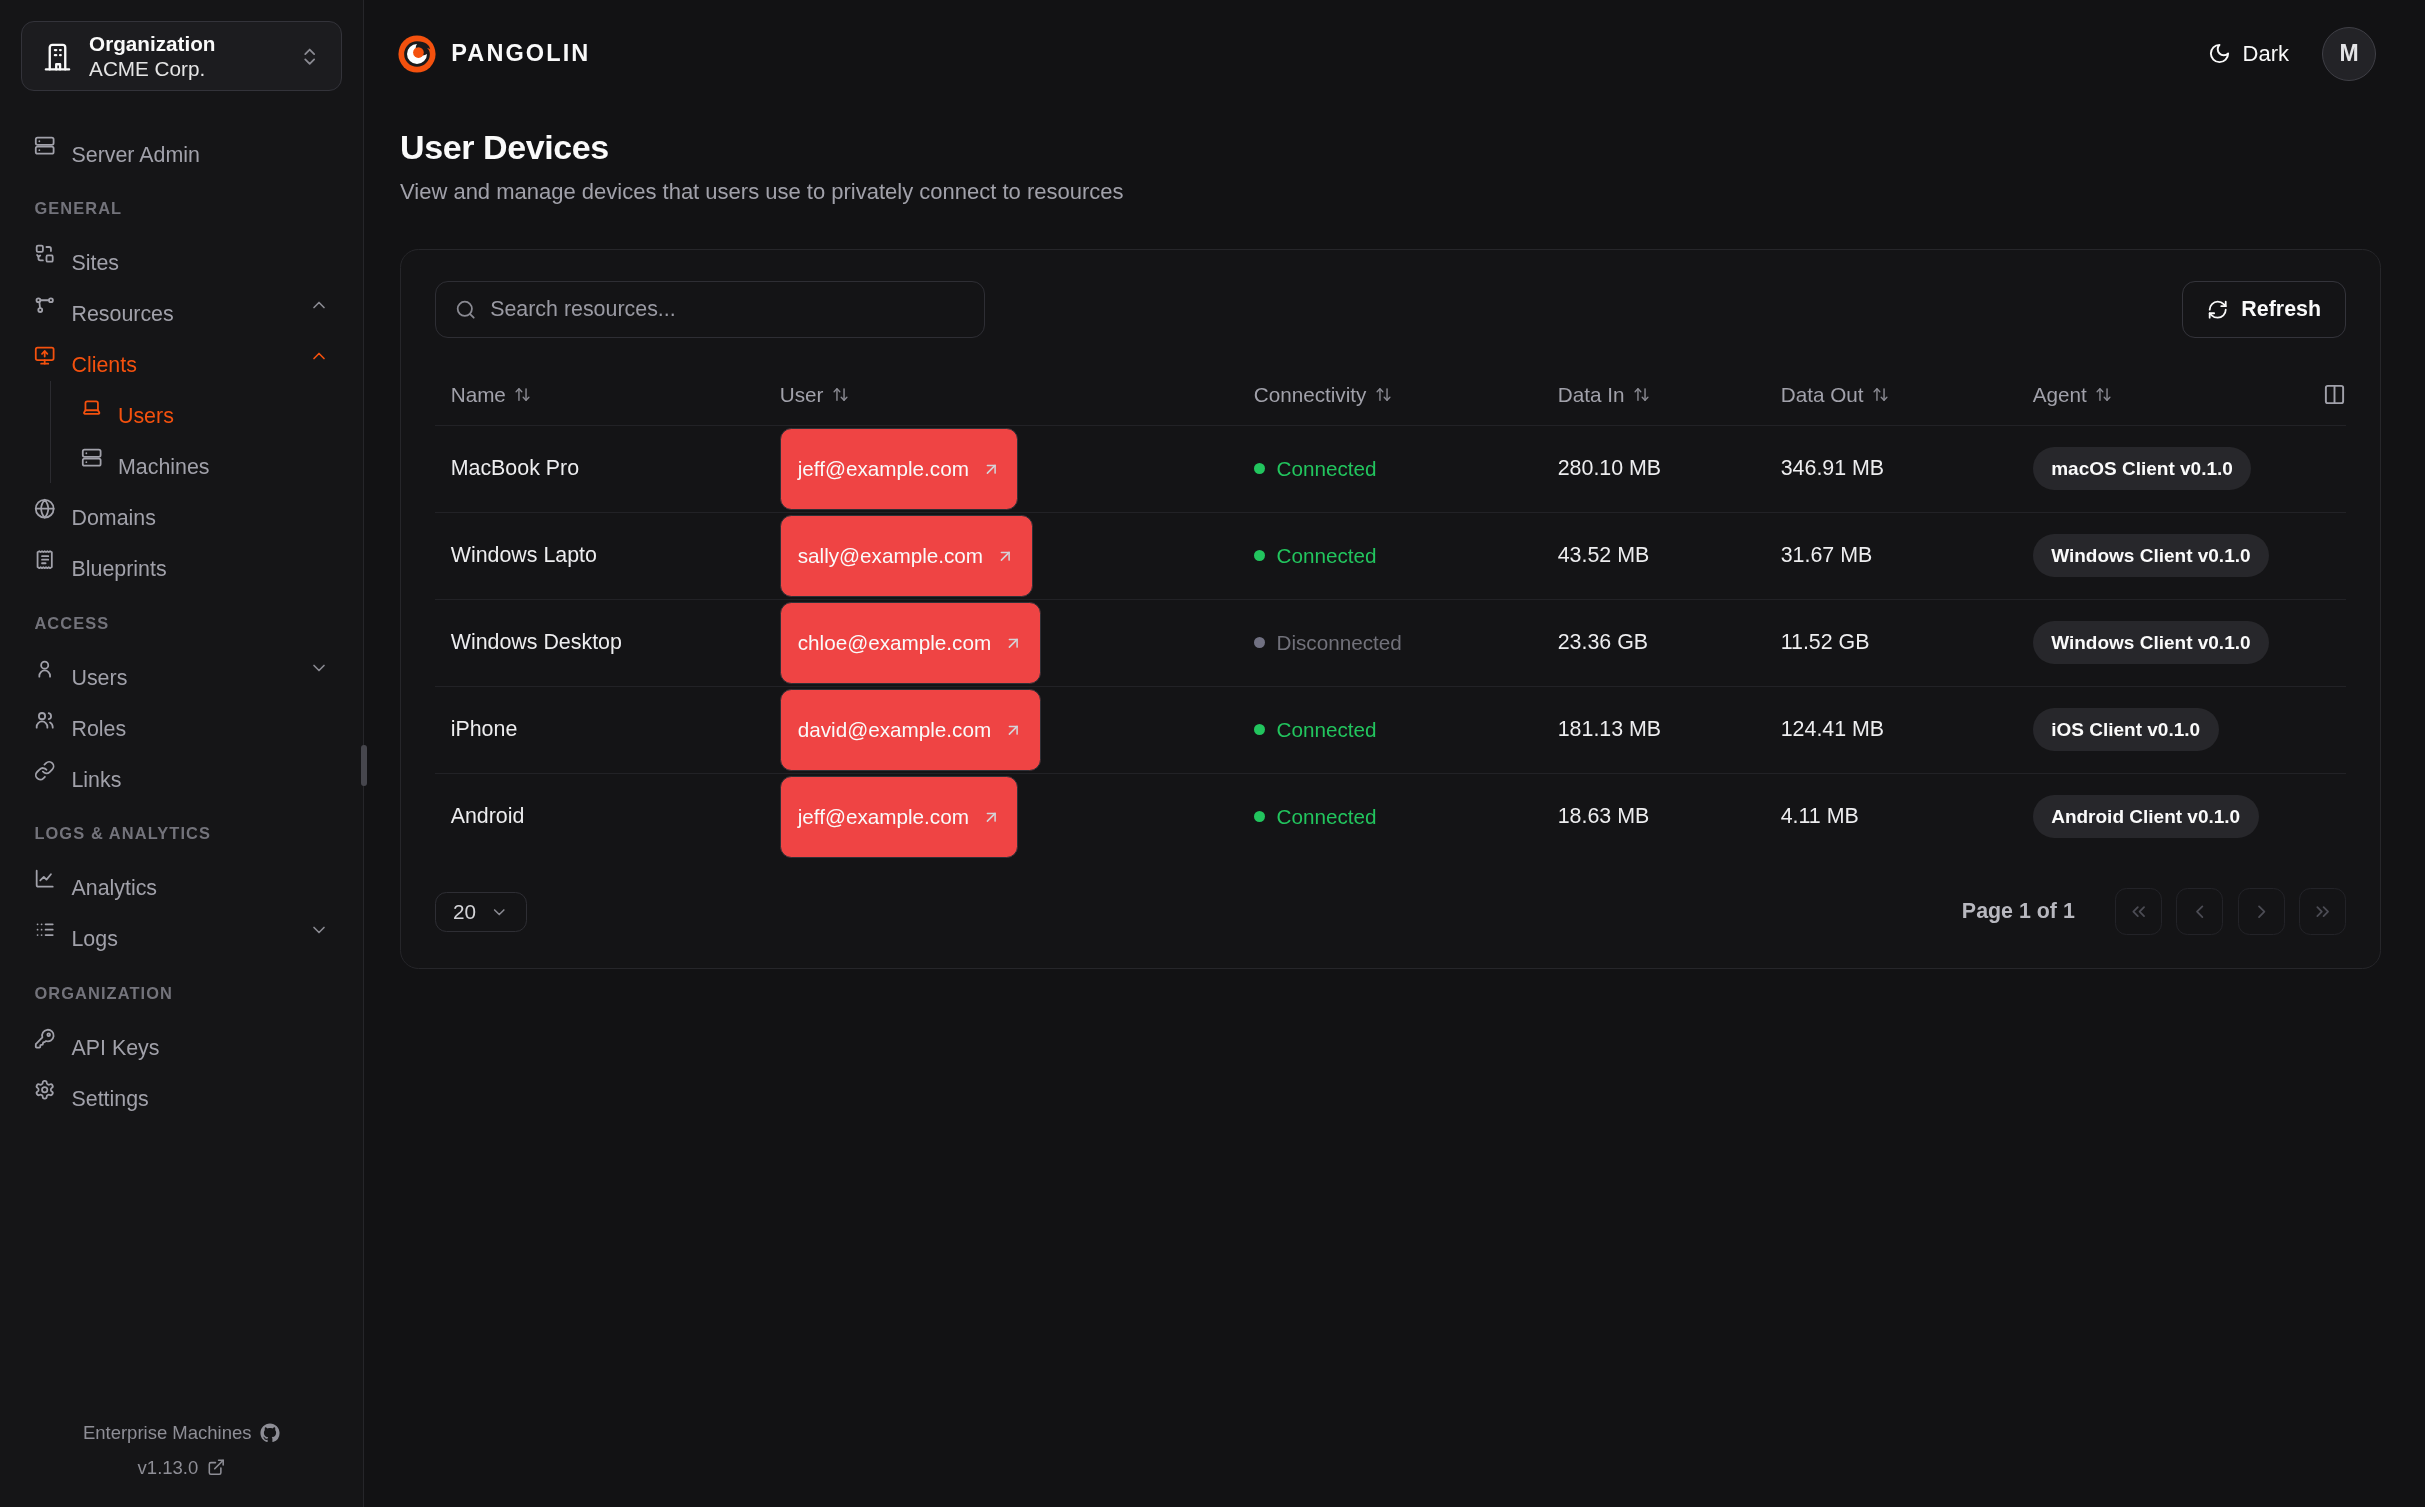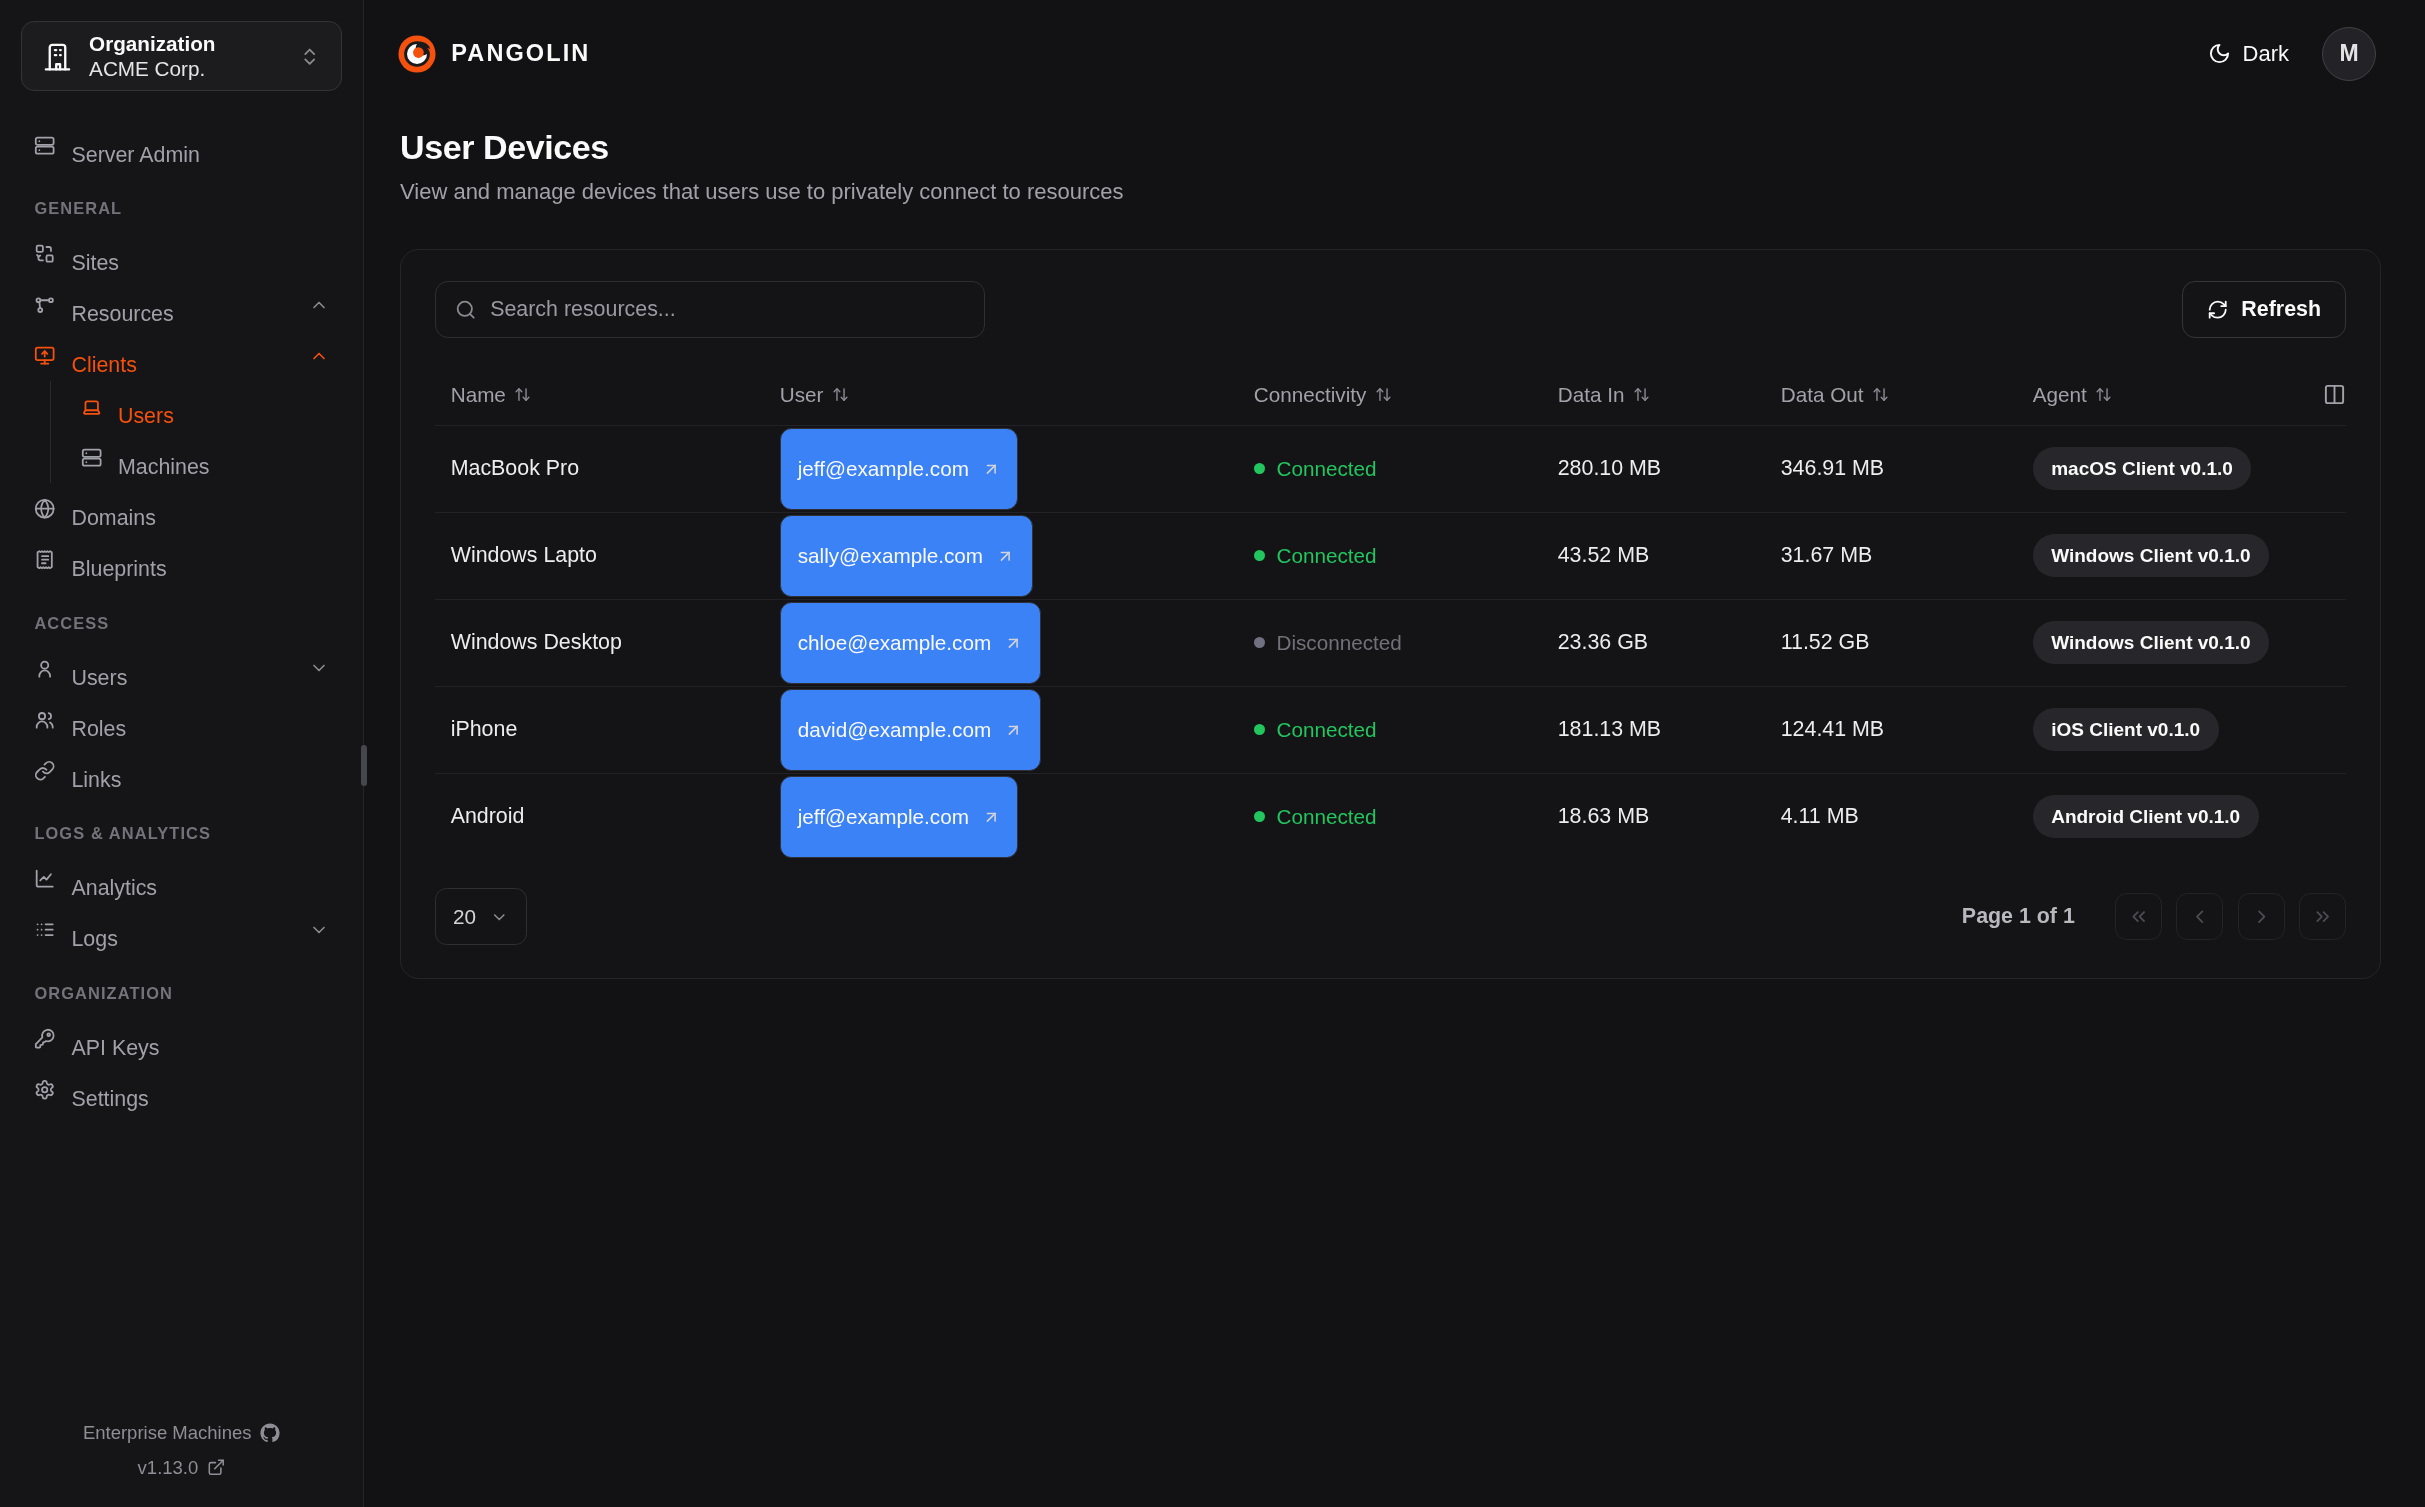--- a/index.html
+++ b/index.html
@@ -134,40 +134,40 @@
   .thead { height:60px; color:#a1a1aa; font-size:20.7px; }
   .th { display:flex; align-items:center; gap:8.6px; cursor:pointer; }
   .th .sort-ic { color:#8a8a92; }
   .th-toggle { display:flex; justify-content:flex-end; color:#a1a1aa; cursor:pointer; }
   .tbody .tr { height:87px; border-top:1.4px solid #222226; font-size:21.4px; }
   .cell-name { color:#ededef; }
   .user-chip {
     display:inline-flex; align-items:center; gap:13px;
     border:1.4px solid #303036; border-radius:11.4px;
     padding:28px 17px; font-size:20.7px; color:#fafafa;
-    background:#3b82f6; cursor:pointer; width:max-content;
+    background:#ef4444; cursor:pointer; width:max-content;
   }
   .user-chip .arr { color:#d4d4d8; }
   .status { display:flex; align-items:center; gap:11.4px; font-size:20.7px; }
   .status .dot { width:11.4px; height:11.4px; border-radius:50%; }
   .status.connected { color:#22c55e; }
   .status.connected .dot { background:#22c55e; }
   .status.disconnected { color:#71717a; }
   .status.disconnected .dot { background:#717182; }
   .cell-data { color:#ededef; }
   .agent-badge {
     display:inline-block; width:max-content;
     background:#27272b; border-radius:21.4px;
     padding:10.7px 18.5px; font-size:19px; font-weight:bold; color:#fafafa;
   }
 
   
   .card-footer { margin-top:28.5px; display:flex; align-items:center; }
   .page-size {
-    height:57px; padding:0 17px;
+    height:40px; padding:0 17px;
     border:1.4px solid #2e2e34; border-radius:11.4px;
     display:flex; align-items:center; gap:14.3px;
     font-size:20.7px; color:#d4d4d8; cursor:pointer; background:transparent;
   }
   .page-size .chev { color:#8a8a92; }
   .pager { margin-left:auto; display:flex; align-items:center; gap:14.3px; }
   .page-info { font-size:21.4px; font-weight:bold; color:#b8b8bf; margin-right:26px; }
   .pg-btn {
     width:47px; height:47px;
     border:1.4px solid #232328; border-radius:11.4px;

